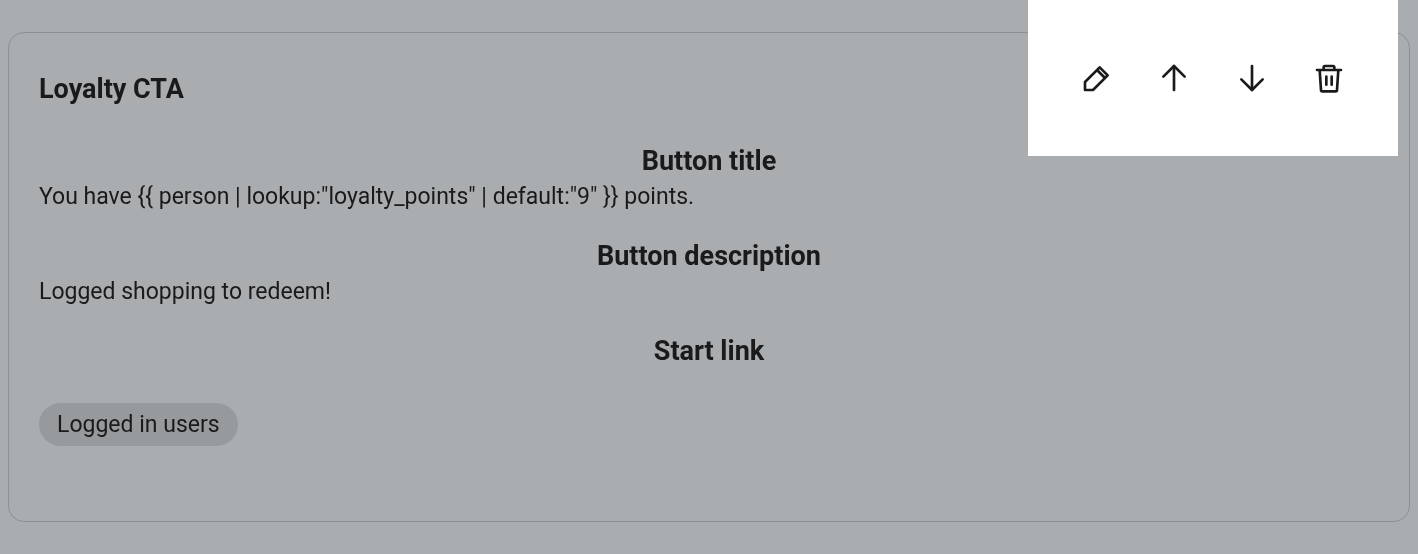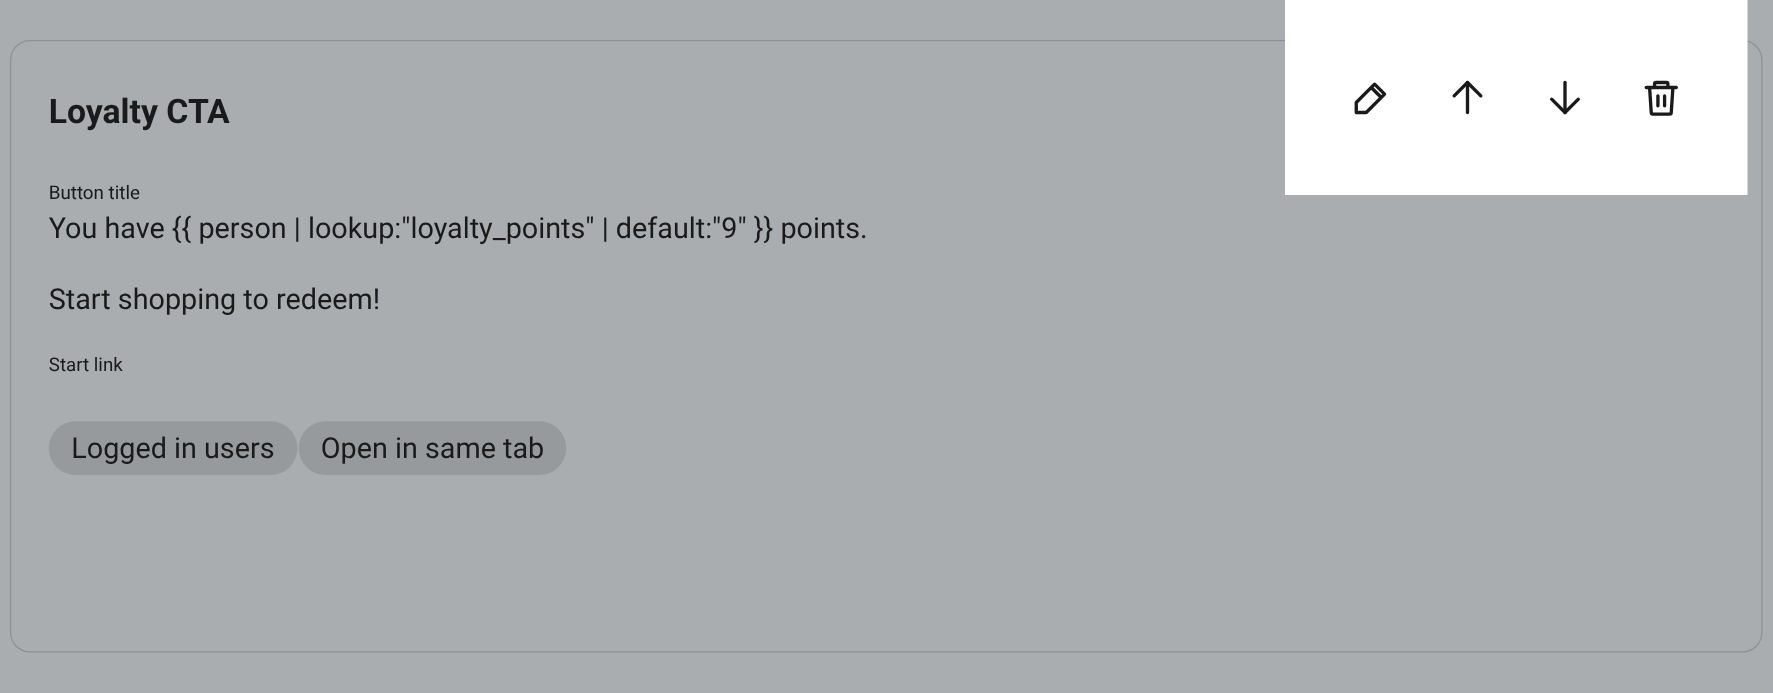--- a/index.html
+++ b/index.html
@@ -27,24 +27,25 @@
     .card-title {
       font-size: 27px;
       font-weight: 700;
       color: #1a1a1a;
       margin-bottom: 40px;
     }
     .field {
       margin-bottom: 30px;
     }
     .field-label {
-      font-size: 15px;
-      font-weight: 400;
+      font-size: 27px;
+      font-weight: 700;
       color: #1a1a1a;
       margin-bottom: 6px;
+      text-align: center;
     }
     .field-value {
       font-size: 23px;
       font-weight: 400;
       color: #1a1a1a;
     }
     .tags {
       display: flex;
       gap: 1px;
       margin-top: 36px;
@@ -91,30 +92,30 @@
 
 <div class="card">
   <div class="card-title">Loyalty CTA</div>
 
   <div class="field">
     <div class="field-label">Button title</div>
     <div class="field-value">You have {{ person | lookup:"loyalty_points" | default:"9" }} points.</div>
   </div>
 
   <div class="field">
-    <div class="field-value">Start shopping to redeem!</div>
+    <div class="field-label">Button description</div>
+    <div class="field-value">Logged shopping to redeem!</div>
   </div>
 
   <div class="field">
     <div class="field-label">Start link</div>
   </div>
 
   <div class="tags">
     <div class="tag">Logged in users</div>
-    <div class="tag">Open in same tab</div>
   </div>
 </div>
 
 <div class="toolbar">
   <button class="toolbar-btn">
     <svg viewBox="0 0 24 24">
       <path d="M14 4l6 6L9 21H3v-6L14 4z" stroke-linejoin="round"></path>
       <path d="M12 6l6 6"></path>
     </svg>
   </button>

